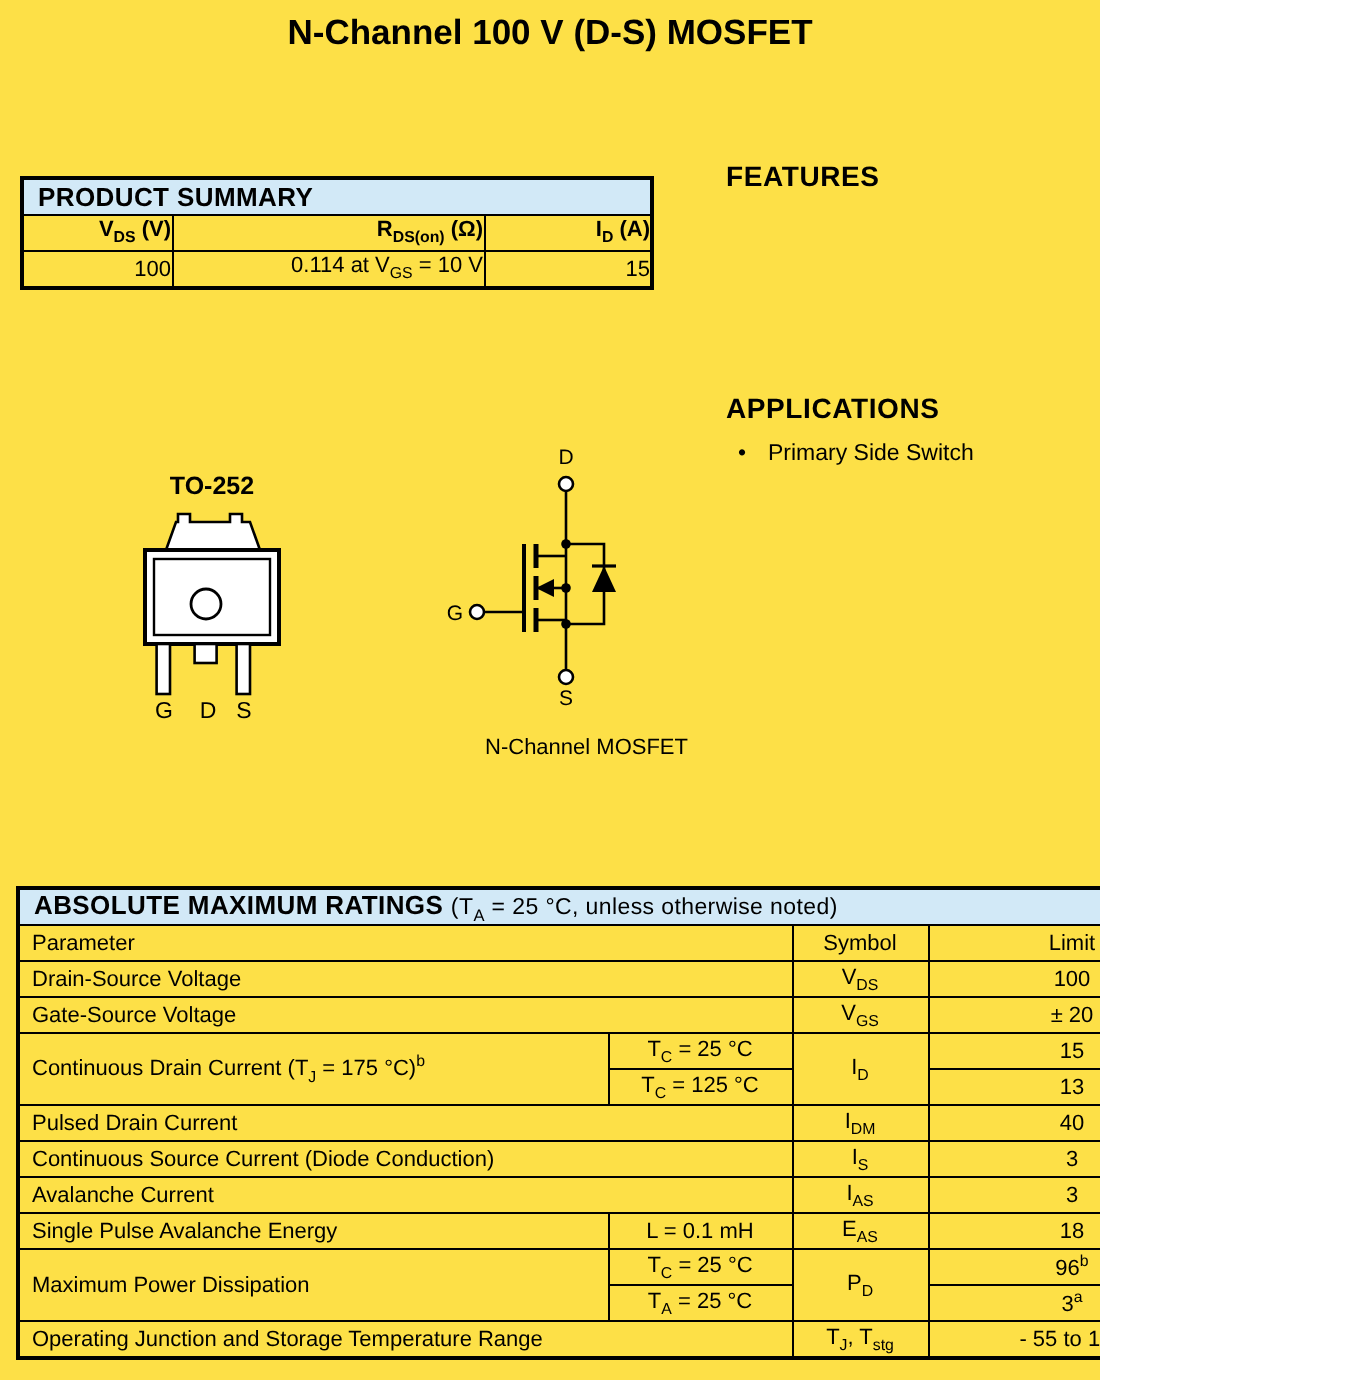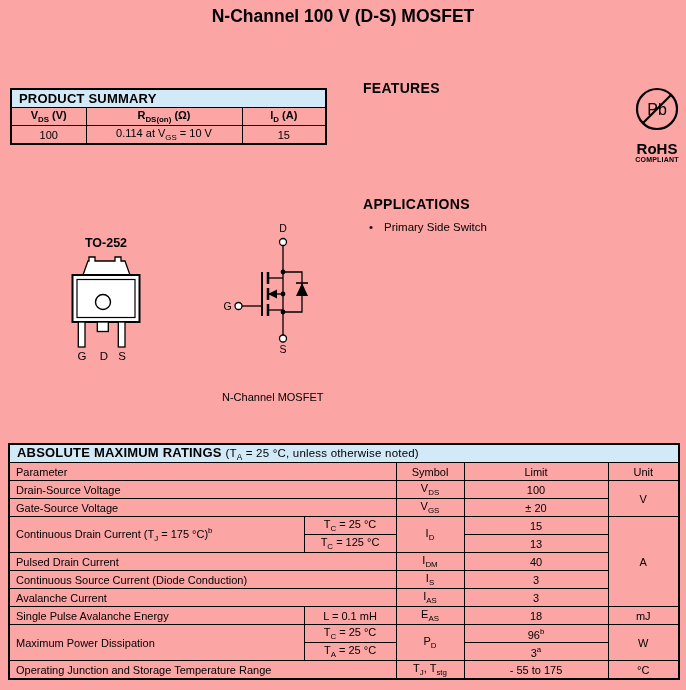--- a/index.html
+++ b/index.html
@@ -1,24 +1,24 @@
 <!DOCTYPE html>
 <html><head>
 <meta charset="utf-8">
 <style>
   html,body{margin:0;padding:0;background:#fff;}
-  .page{position:relative;width:686px;height:690px;background:#fca5a5;overflow:hidden;
+  .page{position:relative;width:550px;height:690px;background:#fde047;overflow:hidden;
         font-family:"Liberation Sans","DejaVu Sans",sans-serif;color:#000;}
   .title{position:absolute;top:6px;left:0;width:100%;text-align:center;
          font-size:17.5px;font-weight:bold;margin:0;}
 
   
   table{border-collapse:collapse;table-layout:fixed;}
   .ps{position:absolute;left:10px;top:88px;width:315px;font-size:11px;border:2px solid #000;}
-  .ps th,.ps td{border:1px solid #000;text-align:center;padding:0;height:17px;}
+  .ps th,.ps td{border:1px solid #000;text-align:right;padding:0;height:17px;}
   .ps th{font-weight:bold;}
   .bluebar{background:#d2e9f7;text-align:left !important;font-weight:bold;
            padding:0 0 0 7px !important;font-size:13px;height:19px;letter-spacing:.2px;}
   .amr{position:absolute;left:8px;top:443px;width:672px;font-size:11px;border:2px solid #000;}
   .amr th,.amr td{border:1px solid #000;height:17px;padding:0 4px;text-align:center;font-weight:normal;}
   .amr .left{text-align:left;padding-left:6px;}
   .amr .colhdr th{font-weight:normal;}
   .amr-bar{height:20px;}
   .amr-title{font-size:13px;font-weight:bold;}
   .amr-note{font-size:11.5px;font-weight:normal;}
@@ -40,21 +40,21 @@
   
   .to252{position:absolute;left:66px;top:236px;width:80px;height:132px;}
   .pkg-label{text-align:center;font-weight:bold;font-size:12.5px;}
   .to252 svg{position:absolute;left:0;top:17px;}
   .pin{position:absolute;top:114px;width:14px;text-align:center;font-size:11.5px;}
   .pin-g{left:9px}.pin-d{left:31px}.pin-s{left:49px}
 
   
   .mos{position:absolute;left:222px;top:222px;width:122px;height:162px;}
   .mos svg text{font-size:10.5px;font-family:"Liberation Sans","DejaVu Sans",sans-serif;}
-  .mos-caption{position:absolute;top:146px;left:0;width:122px;text-align:left;font-size:11px;margin-top:23px;}
+  .mos-caption{position:absolute;top:146px;left:0;width:122px;text-align:right;font-size:11px;}
 </style>
 </head>
 <body>
 
 <div class="page">
 
   <h1 class="title">N-Channel 100 V (D-S) MOSFET</h1>
 
   <table class="ps">
     <colgroup>

